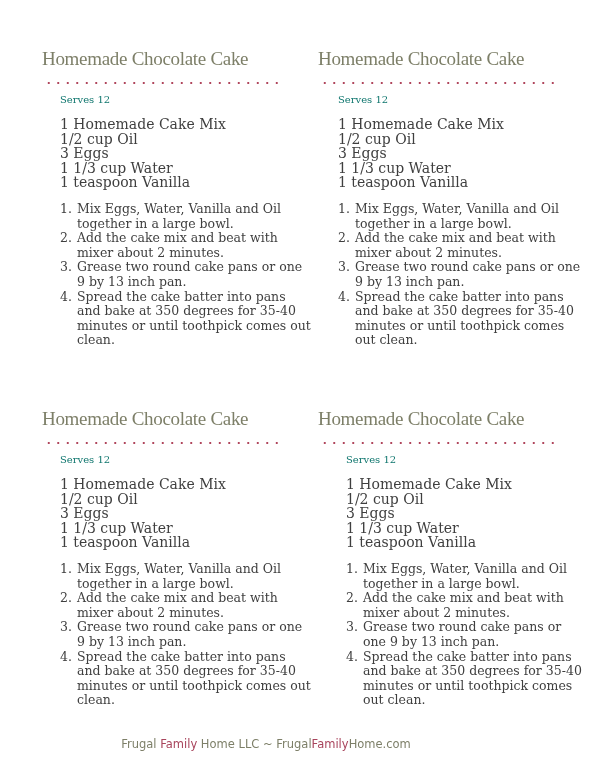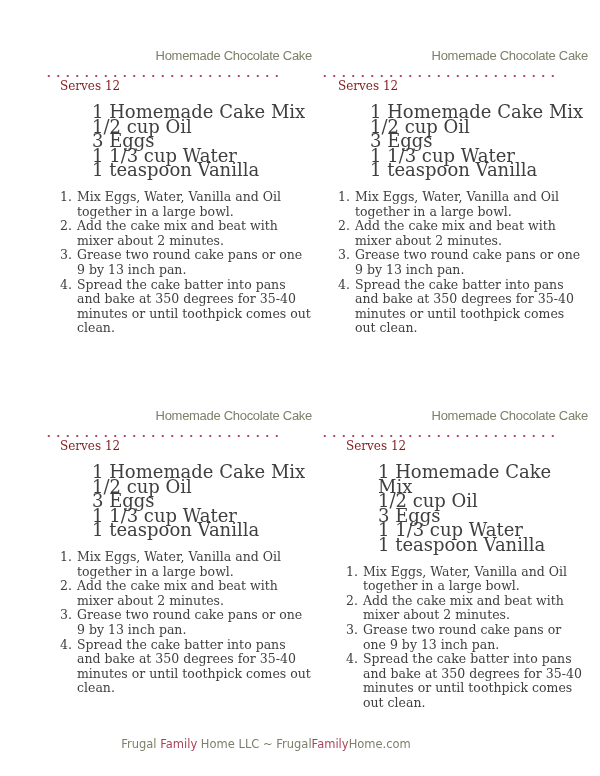--- a/index.html
+++ b/index.html
@@ -1,25 +1,25 @@
 <!DOCTYPE html>
 <html><head>
 <meta charset="utf-8">
 <style>
   html, body { margin:0; padding:0; }
   body { width:600px; height:776px; background:#ffffff; position:relative; overflow:hidden;
          font-family: "DejaVu Serif", serif; color:#3f3f3f; }
   .card { position:absolute; width:270px; }
-  .title { font-family: Liberation Sans, sans-serif; font-size:13px; color:#7d7f68; white-space:nowrap; letter-spacing:-0.3px;text-align:right; }
+  .title { font-family: Liberation Serif, serif; font-size:19px; color:#7d7f68; white-space:nowrap; letter-spacing:-0.3px; }
   .dots { height:6px; margin-top:10px; margin-left:2px; width:238px;
           background-image: radial-gradient(circle, #b0455c 1.2px, transparent 1.5px);
           background-size:9.5px 6px; background-repeat:repeat-x; }
   .inner { margin-left:18px; }
-  .serves { font-size:12px; color:#7f1d1d; }
-  .ingredients { margin-top:12px; font-size:18px; line-height:14.6px;margin-left:32px; }
+  .serves { font-size:10px; color:#0f766e; margin-top:8px; }
+  .ingredients { margin-top:12px; font-size:14px; line-height:14.6px; }
   .steps { margin-top:12px; font-size:12.5px; line-height:14.6px; list-style:none; padding:0; margin-bottom:0; }
   .steps li { position:relative; padding-left:17px; }
   .steps li .num { position:absolute; left:0; top:0; }
   .footer { position:absolute; top:737px; left:0; width:532px; text-align:center;
             font-family: "DejaVu Sans", sans-serif; font-size:11.5px; color:#7d7f68; }
   .footer .accent { color:#a8445c; }
 </style>
 </head>
 <body>
 

